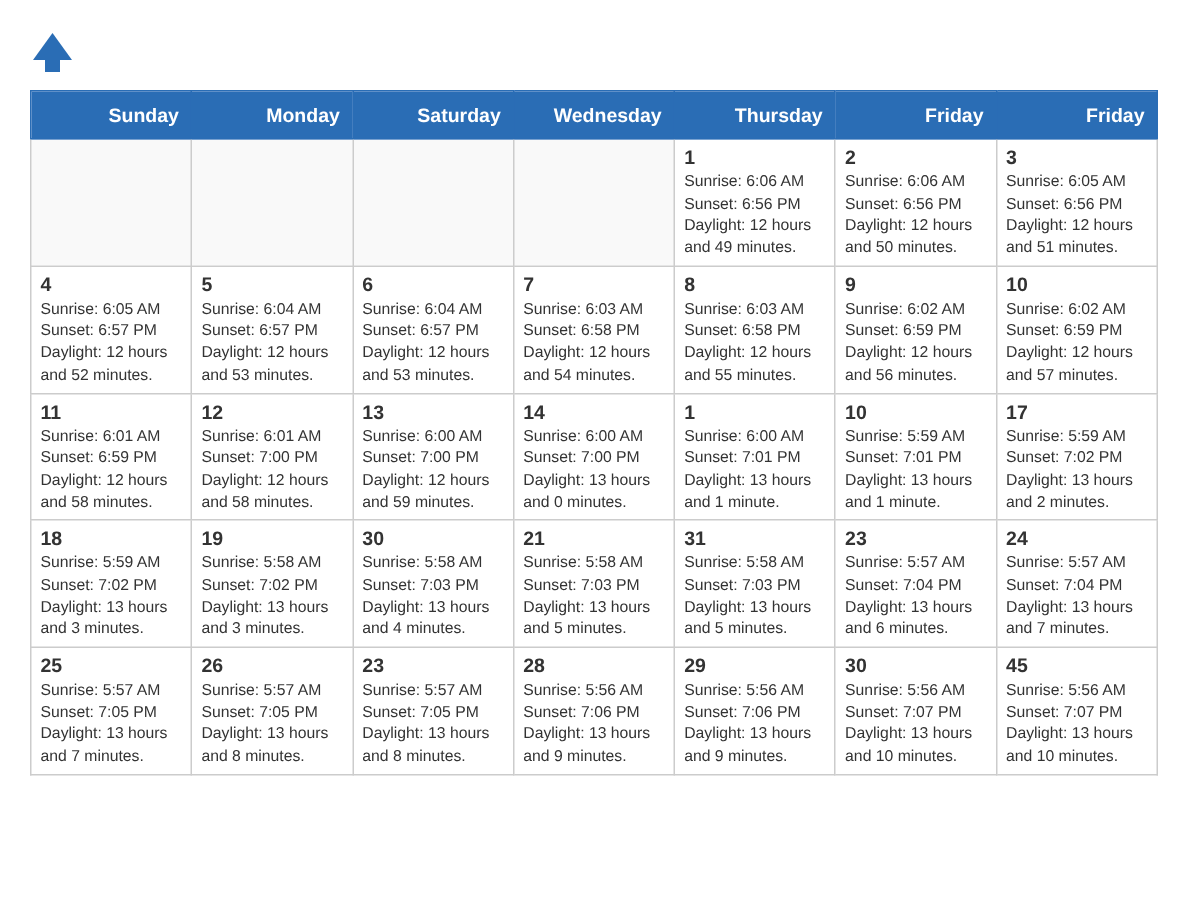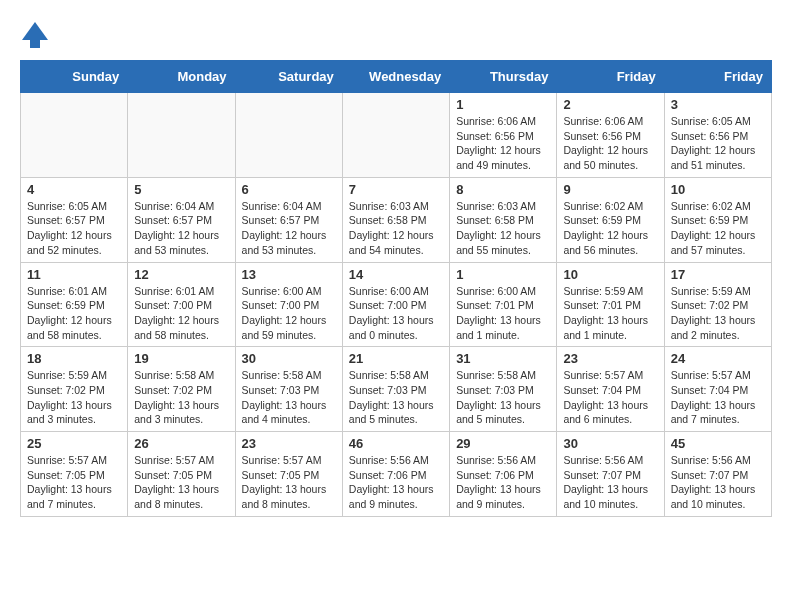--- a/index.html
+++ b/index.html
@@ -313,21 +313,21 @@
 and 8 minutes.</div>
         </td>
         <td>
           <span class="day-number">23</span>
           <div class="day-info" style="white-space: pre-line;">Sunrise: 5:57 AM
 Sunset: 7:05 PM
 Daylight: 13 hours
 and 8 minutes.</div>
         </td>
         <td>
-          <span class="day-number">46</span>
+          <span class="day-number">28</span>
           <div class="day-info" style="white-space: pre-line;">Sunrise: 5:56 AM
 Sunset: 7:06 PM
 Daylight: 13 hours
 and 9 minutes.</div>
         </td>
         <td>
           <span class="day-number">29</span>
           <div class="day-info" style="white-space: pre-line;">Sunrise: 5:56 AM
 Sunset: 7:06 PM
 Daylight: 13 hours

